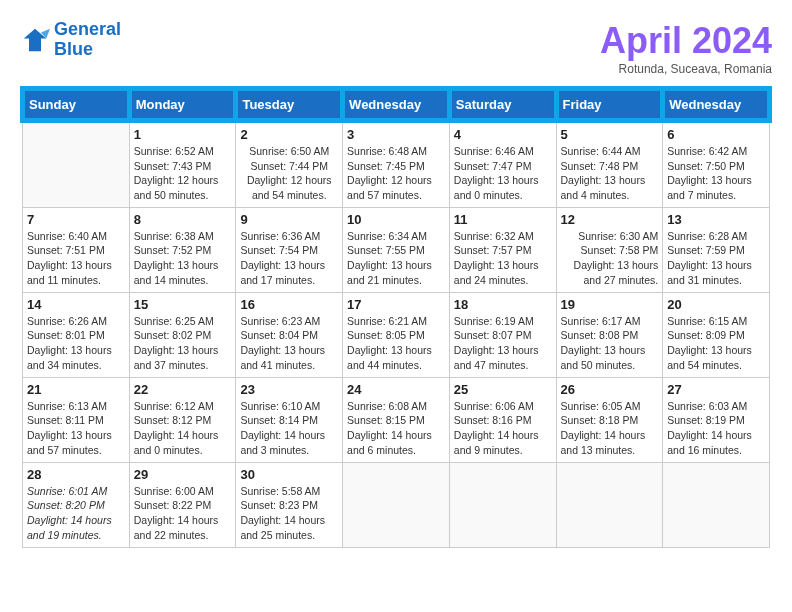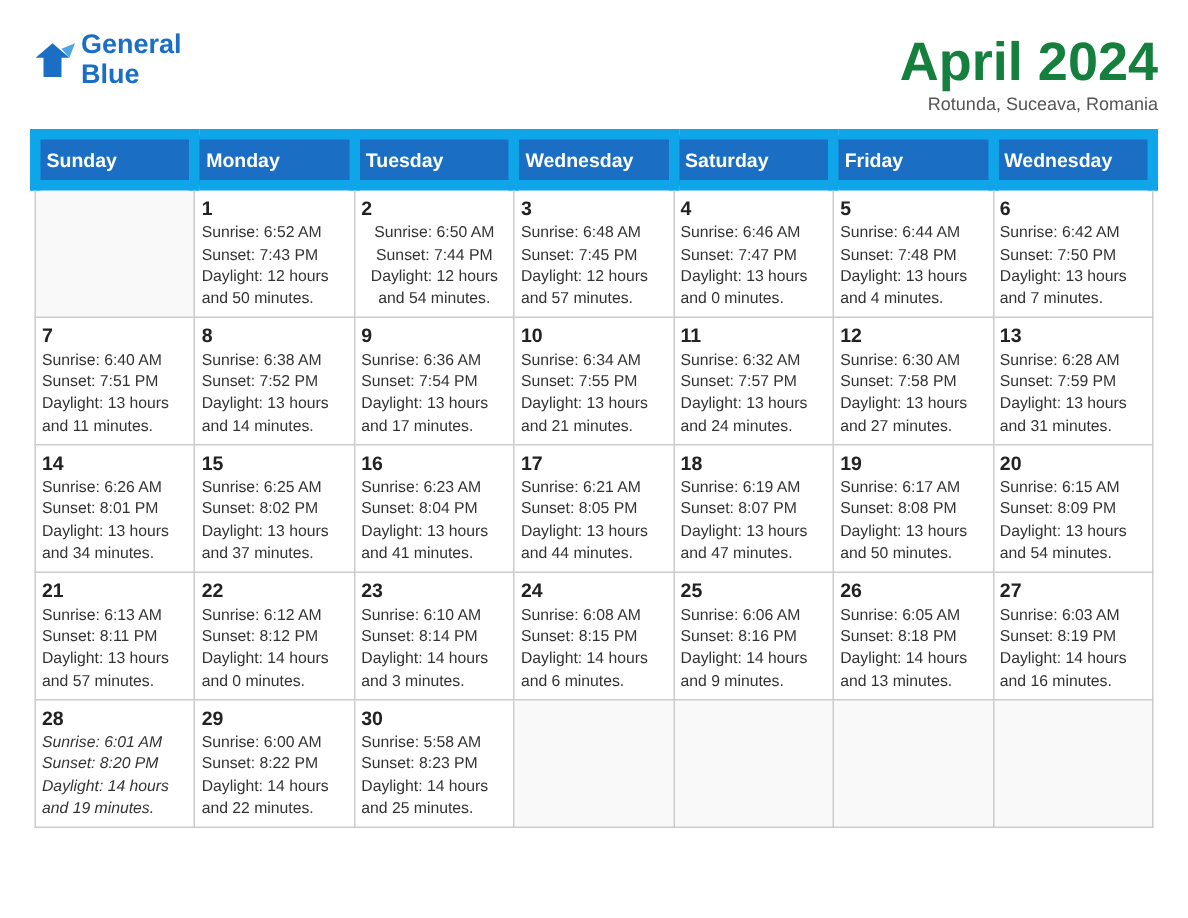--- a/index.html
+++ b/index.html
@@ -34,39 +34,39 @@
     .logo-bird {
       width: 30px;
       height: 30px;
     }
     .title-block {
       text-align: right;
     }
     .month-title {
       font-size: 36px;
       font-weight: bold;
-      color: #15803d;
+      color: #8b5cf6;
     }
     .subtitle {
       font-size: 12px;
       color: #555;
     }
     table {
       width: 100%;
       border-collapse: collapse;
       font-size: 11px;
     }
     thead tr th {
       background-color: #1a6fc4;
       color: white;
       padding: 6px 4px;
       text-align: left;
       font-size: 13px;
       font-weight: bold;
-      border: 7px solid #0ea5e9;
+      border: 5px solid #0ea5e9;
     }
     tbody tr td {
       border: 1px solid #ccc;
       padding: 4px;
       vertical-align: top;
       height: 85px;
       width: calc(100% / 7);
     }
     tbody tr td.empty {
       background: #f9f9f9;
@@ -192,21 +192,21 @@
         </td>
         <td>
           <div class="day-num">11</div>
           <div class="day-info" style="white-space: pre-line;">Sunrise: 6:32 AM
 Sunset: 7:57 PM
 Daylight: 13 hours
 and 24 minutes.</div>
         </td>
         <td>
           <div class="day-num">12</div>
-          <div class="day-info" style="white-space: pre-line;">Sunrise: 6:30 AM
+          <div class="day-info" style="white-space: pre-line; text-align: right;">Sunrise: 6:30 AM
 Sunset: 7:58 PM
 Daylight: 13 hours
 and 27 minutes.</div>
         </td>
         <td>
           <div class="day-num">13</div>
           <div class="day-info" style="white-space: pre-line;">Sunrise: 6:28 AM
 Sunset: 7:59 PM
 Daylight: 13 hours
 and 31 minutes.</div>

